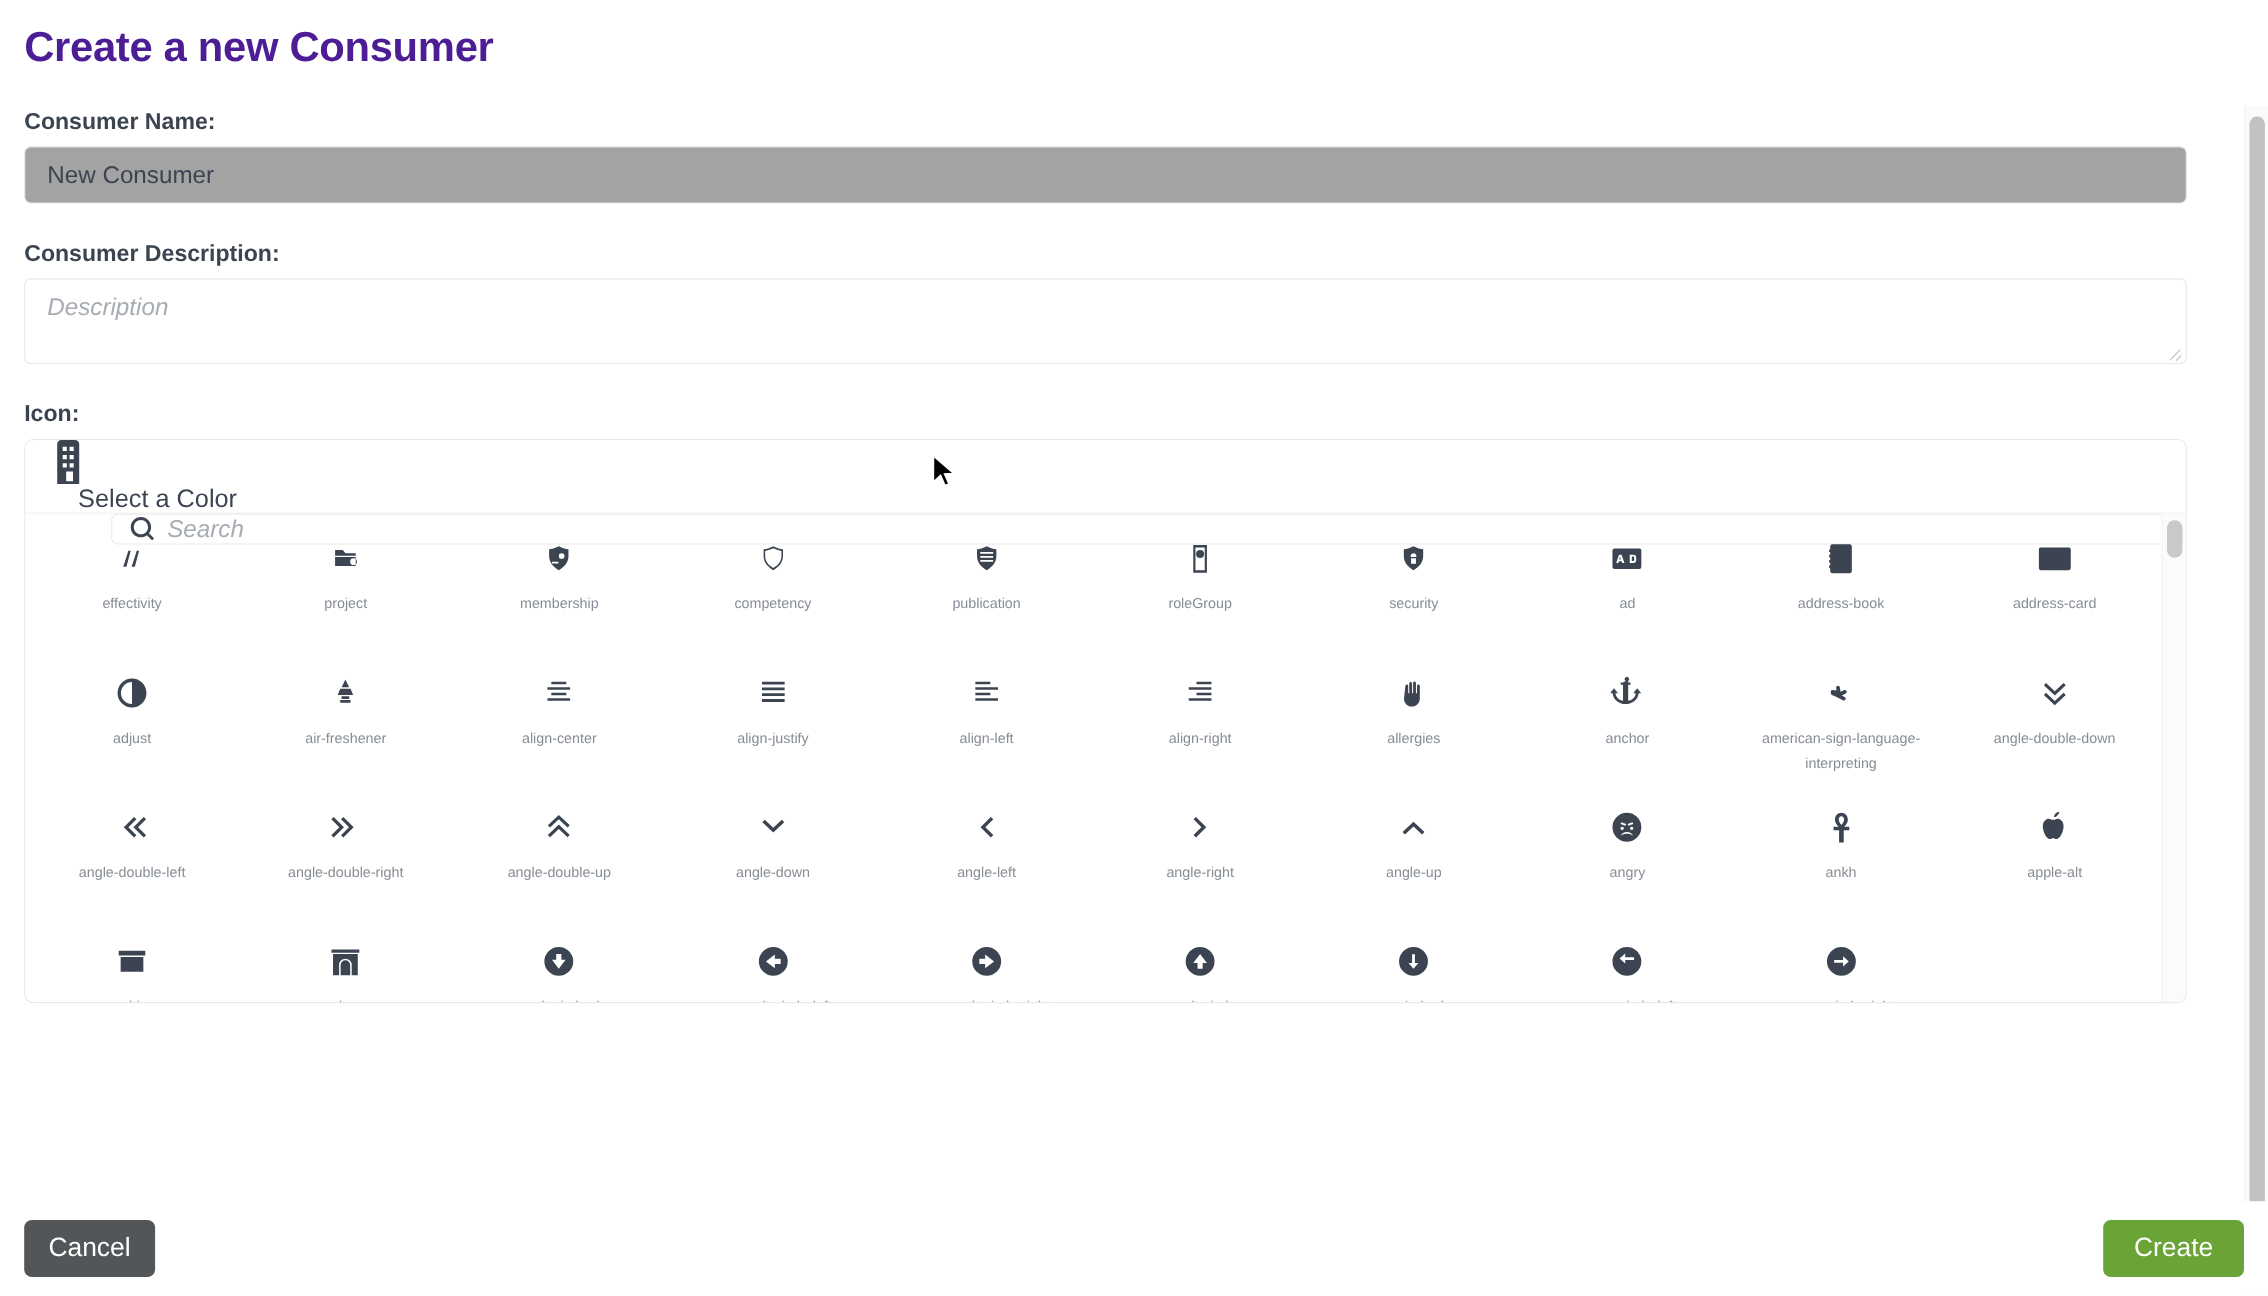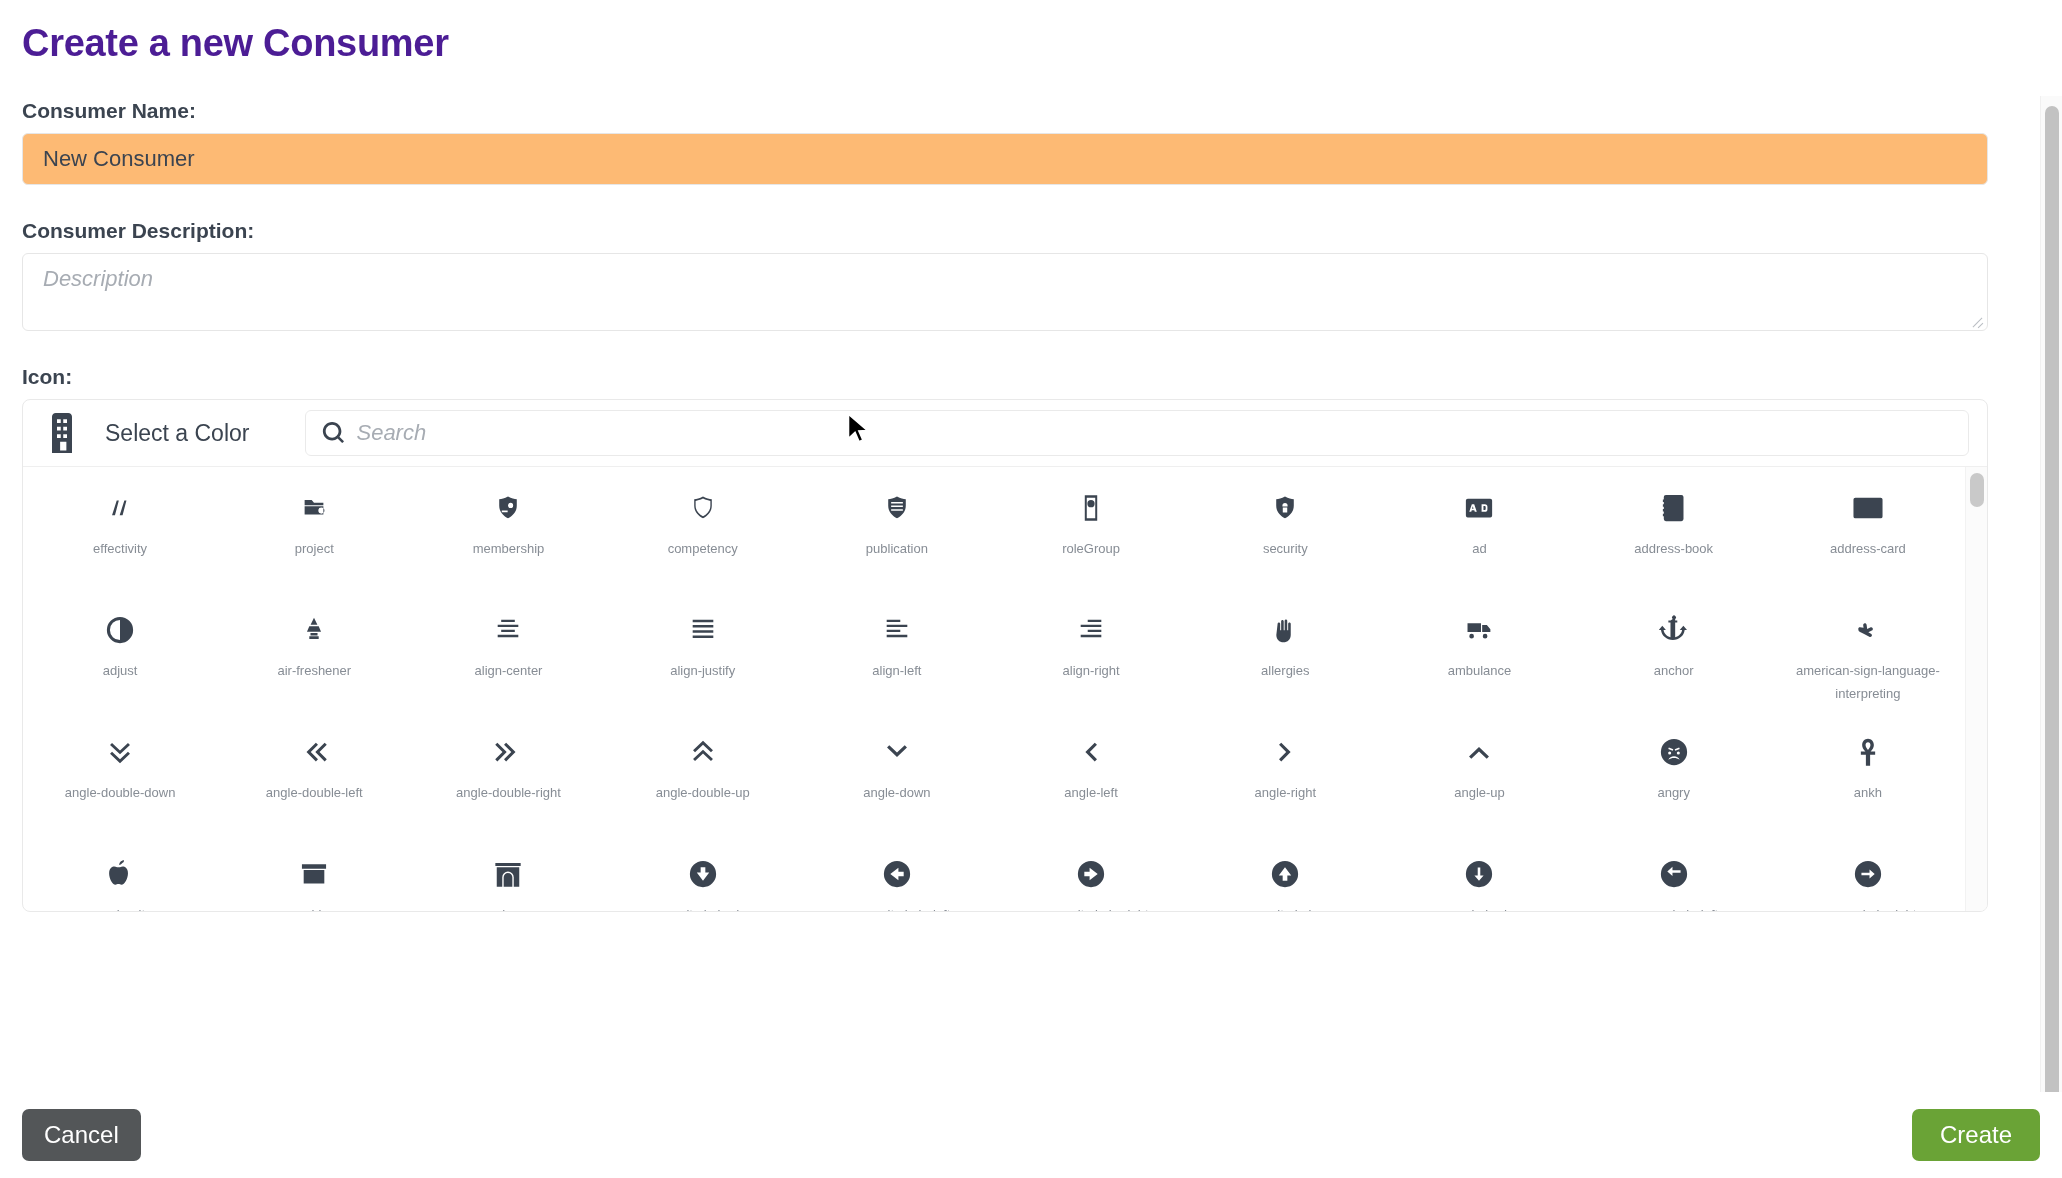--- a/index.html
+++ b/index.html
@@ -35,21 +35,21 @@
     margin: 22px 0 0 22px; color:#4c1d95;
   }
 
   .field-label {
     font-size: 21px; font-weight: 700; color:#3b4450;
     margin: 34px 0 10px 22px;
   }
 
   .text-input {
     display:block; margin-left:22px; width:1966px; height:52px;
-    border:1px solid #e6e6e6; border-radius:6px; background:#fdba74;
+    border:1px solid #e6e6e6; border-radius:6px; background:#a3a3a3;
     font-family:"Liberation Sans", sans-serif; font-size:22px; color:#3b4450;
     padding:0 20px; outline:none;
   }
   .text-input::placeholder { color:#a7acb3; font-style:italic; }
 
   .textarea-wrap { position:relative; margin-left:22px; width:1966px; }
   textarea.text-area {
     display:block; width:1966px; height:78px; resize:none;
     border:1px solid #e6e6e6; border-radius:6px; background:#fff;
     font-family:"Liberation Sans", sans-serif; font-size:22px; color:#3b4450;
@@ -65,22 +65,23 @@
   }
   .resize-grip:before { width:13px; height:1px; transform:rotate(-45deg); right:0; bottom:4px; }
   .resize-grip:after  { width:7px;  height:1px; transform:rotate(-45deg); right:0; bottom:1px; }
 
   
   .icon-panel {
     margin-left:22px; width:1966px; border:1px solid #e9e9e9;
     border-radius:8px; background:#fff; overflow:hidden;
   }
   .picker-head {
-    display:flex; align-items:center; gap:0; height:66px;
+    display:flex; gap:0; height:66px;
     padding: 0 18px 0 22px;
+    flex-direction: column;
   }
   .preview-icon { width:34px; height:40px; flex:none; display:block; }
   .color-label {
     font-size:23px; color:#3b4450; margin-left:26px; white-space:nowrap;
   }
   .search-box {
     position:relative; margin-left:56px; flex:1; height:46px;
     border:1px solid #eaeaea; border-radius:6px; background:#fff;
     display:flex; align-items:center;
   }
@@ -309,28 +310,20 @@
                 <span class="glyph">
                   <svg width="30" height="30" viewBox="0 0 512 512">
                     <path d="M130 150c0-14 10-24 22-24s22 10 22 24v110h16V110c0-14 10-24 22-24s22 10 22 24v150h16V100c0-14 10-24 22-24s22 10 22 24v160h16V150c0-14 10-24 22-24s22 10 22 24v190c0 72-54 126-124 126s-122-54-122-126zm60 190a12 12 0 1 1 0 24 12 12 0 0 1 0-24zm46 20a12 12 0 1 1 0 24 12 12 0 0 1 0-24zm-46 42a12 12 0 1 1 0 24 12 12 0 0 1 0-24zm48 6a12 12 0 1 1 0 24 12 12 0 0 1 0-24z"></path>
                   </svg>
                 </span>
                 <span class="icon-name">allergies</span>
               </div>
               <div class="icon-cell">
                 <span class="glyph">
                   <svg width="30" height="30" viewBox="0 0 512 512">
-                    <path d="M60 140h230v150H60zm250 30h80l60 72v48H310zM90 362a40 40 0 1 1 80 0 40 40 0 0 1-80 0zm230 0a40 40 0 1 1 80 0 40 40 0 0 1-80 0zM150 170h38v34h34v38h-34v34h-38v-34h-34v-38h34z"></path>
-                  </svg>
-                </span>
-                <span class="icon-name">ambulance</span>
-              </div>
-              <div class="icon-cell">
-                <span class="glyph">
-                  <svg width="30" height="30" viewBox="0 0 512 512">
                     <path d="M236 70a34 34 0 1 1 40 0v22h36v36h-36v250c64-12 110-60 118-120h-40l62-74 62 74h-40c-10 100-96 168-202 168S44 358 34 258H-6l62-74 62 74H78c8 60 54 108 118 120V128H160V92h36z"></path>
                   </svg>
                 </span>
                 <span class="icon-name">anchor</span>
               </div>
               <div class="icon-cell">
                 <span class="glyph">
                   <svg width="30" height="30" viewBox="0 0 512 512">
                     <path d="M90 236c0-18 14-30 30-28l60 8-6-40c-2-18 10-32 26-34s30 10 32 26l10 70 52-26c16-8 34-2 42 12s2 32-14 40l-60 32 44 22c16 8 22 26 14 40s-26 20-42 12l-96-50-62-28c-18-8-30-22-30-56z"></path>
                   </svg>

